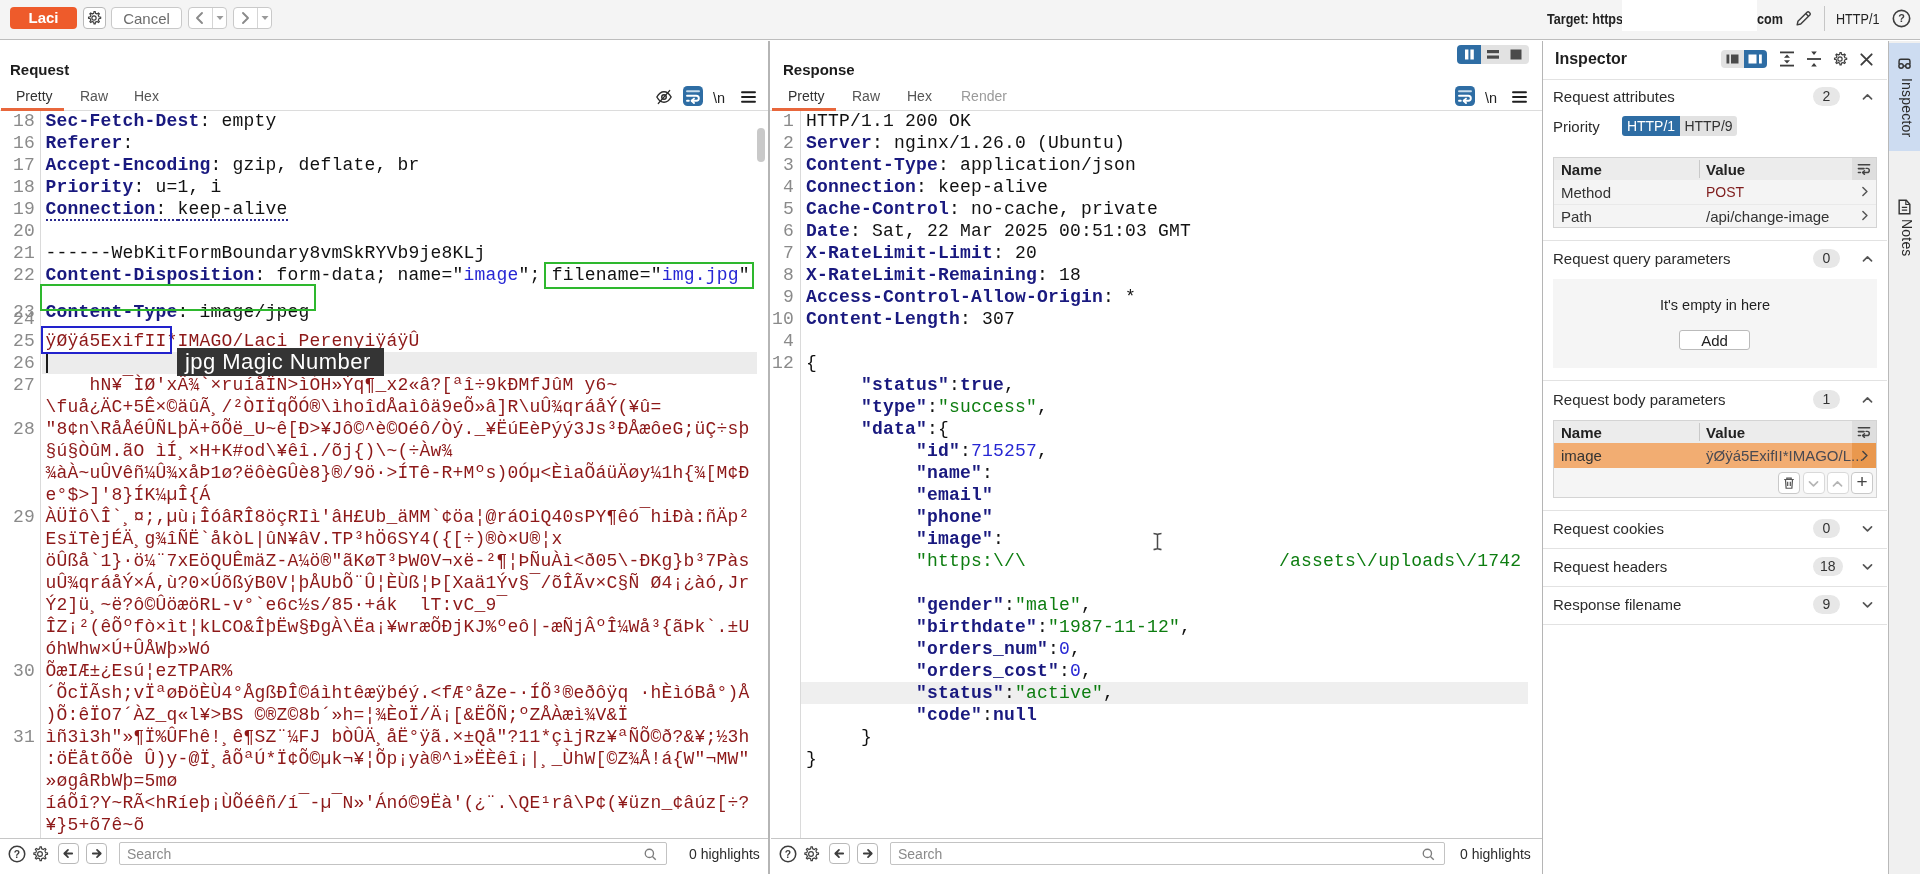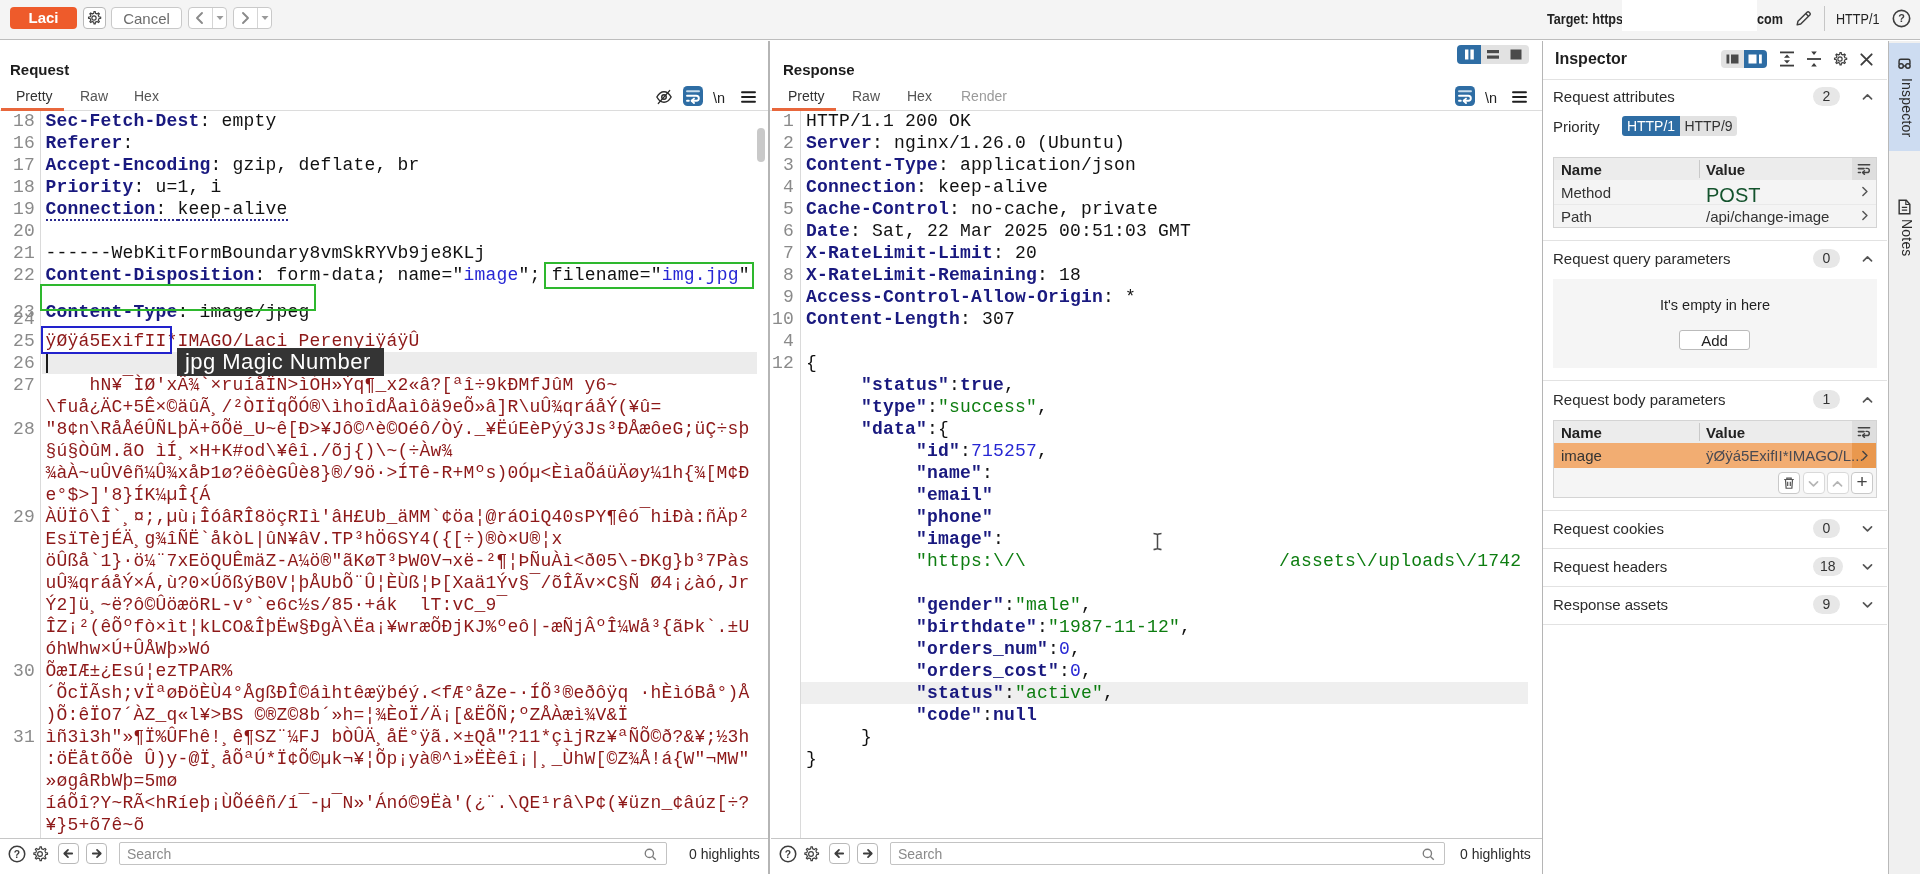--- a/index.html
+++ b/index.html
@@ -281,21 +281,21 @@
 <path d="M3 14.4 H5.5" stroke="#444" stroke-width="2" stroke-linecap="round"></path>
 <path d="M8.5 14.4 H14 a2.6 2.6 0 0 0 0-5.2 H12.5" stroke="#444" stroke-width="1.8" fill="none" stroke-linecap="round"></path>
 <path d="M10.6 12.1 L8.2 14.4 l2.4 2.3" stroke="#444" stroke-width="1.8" fill="none" stroke-linecap="round" stroke-linejoin="round"></path>
 </svg>
 <div class="abs" style="left:1561px;top:161px;font-size:15px;font-weight:bold;color:#222">Name</div>
 <div class="abs" style="left:1706px;top:161px;font-size:15px;font-weight:bold;color:#222">Value</div>
 <div class="abs" style="left:1699px;top:160px;width:1px;height:18px;background:#c9c9c9"></div>
 <div class="abs" style="left:1554px;top:180px;width:322px;height:24px;background:#f4f4f4"></div>
 <div class="abs" style="left:1554px;top:204px;width:322px;height:23px;background:#f4f4f4;border-top:1px solid #e9e9e9"></div>
 <div class="abs" style="left:1561px;top:184px;font-size:15px;color:#333">Method</div>
-<div class="abs" style="left:1706px;top:184px;font-size:20px;color:#14532d">POST</div>
+<div class="abs" style="left:1706px;top:184px;font-size:14px;color:#7f1d1d">POST</div>
 <svg style="position:absolute;left:1858px;top:185px" width="13" height="13" viewBox="0 0 16 16" fill="none" stroke="#555" stroke-width="1.8" stroke-linecap="round" stroke-linejoin="round">
     <path d="M6 3 L11 8 L6 13"></path>
   </svg>
 <div class="abs" style="left:1561px;top:208px;font-size:15px;color:#333">Path</div>
 <div class="abs" style="left:1706px;top:208px;font-size:15px;color:#333">/api/change-image</div>
 <svg style="position:absolute;left:1858px;top:209px" width="13" height="13" viewBox="0 0 16 16" fill="none" stroke="#555" stroke-width="1.8" stroke-linecap="round" stroke-linejoin="round">
     <path d="M6 3 L11 8 L6 13"></path>
   </svg>
 <div class="hdrline" style="top:240px"></div>
 <div class="seclab" style="left:1553px;top:250px">Request query parameters</div>
@@ -353,21 +353,21 @@
 <svg style="position:absolute;left:1861px;top:522px" width="13" height="13" viewBox="0 0 16 16" fill="none" stroke="#555" stroke-width="2" stroke-linecap="round" stroke-linejoin="round">
     <path d="M3 6 L8 11 L13 6"></path>
   </svg>
 <div class="hdrline" style="top:548px"></div>
 <div class="seclab" style="left:1553px;top:558px">Request headers</div>
 <div class="badge" style="left:1813px;top:557px">18</div>
 <svg style="position:absolute;left:1861px;top:560px" width="13" height="13" viewBox="0 0 16 16" fill="none" stroke="#555" stroke-width="2" stroke-linecap="round" stroke-linejoin="round">
     <path d="M3 6 L8 11 L13 6"></path>
   </svg>
 <div class="hdrline" style="top:586px"></div>
-<div class="seclab" style="left:1553px;top:596px">Response assets</div>
+<div class="seclab" style="left:1553px;top:596px">Response filename</div>
 <div class="badge" style="left:1813px;top:595px">9</div>
 <svg style="position:absolute;left:1861px;top:598px" width="13" height="13" viewBox="0 0 16 16" fill="none" stroke="#555" stroke-width="2" stroke-linecap="round" stroke-linejoin="round">
     <path d="M3 6 L8 11 L13 6"></path>
   </svg>
 <div class="hdrline" style="top:624px"></div>
 <div class="abs" style="left:1889px;top:41px;width:31px;height:833px;background:#f0f0f0"></div>
 <div class="abs" style="left:1889px;top:43px;width:31px;height:108px;background:#cddcf1"></div>
 <svg style="position:absolute;left:1896px;top:55px" width="17" height="17" viewBox="0 0 20 20" fill="none" stroke="#333" stroke-width="1.7">
 <circle cx="6" cy="13" r="2.6"></circle>
     <circle cx="14" cy="13" r="2.6"></circle>

